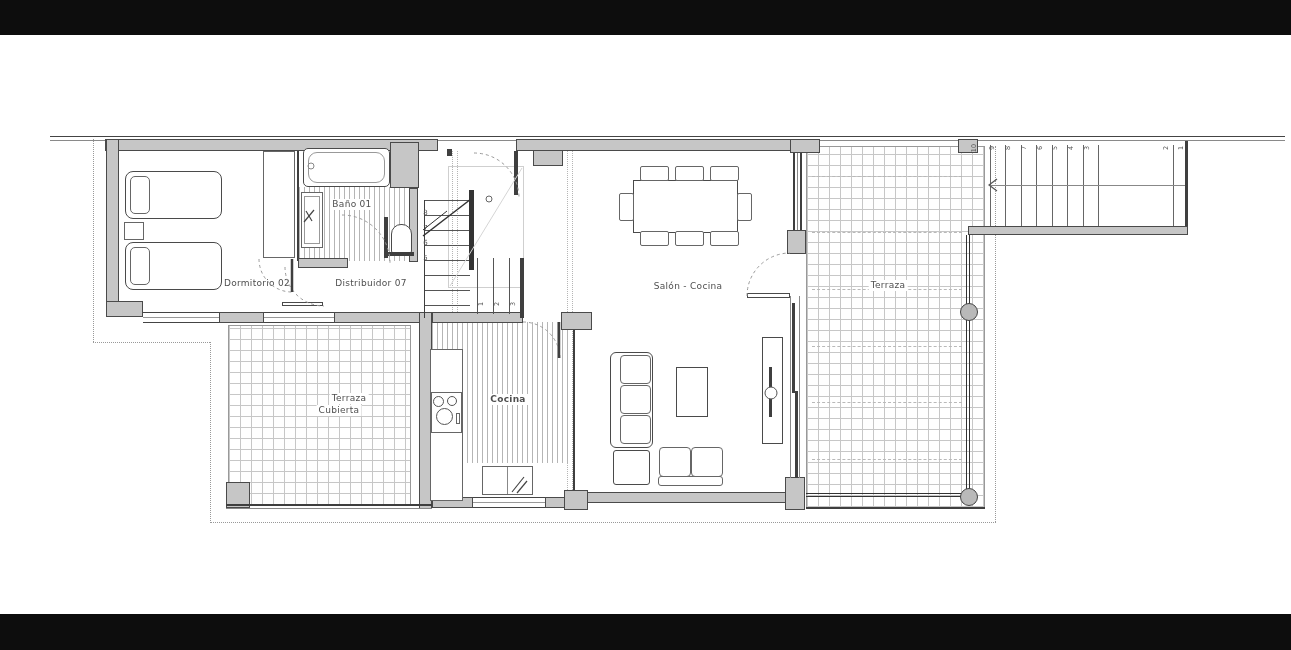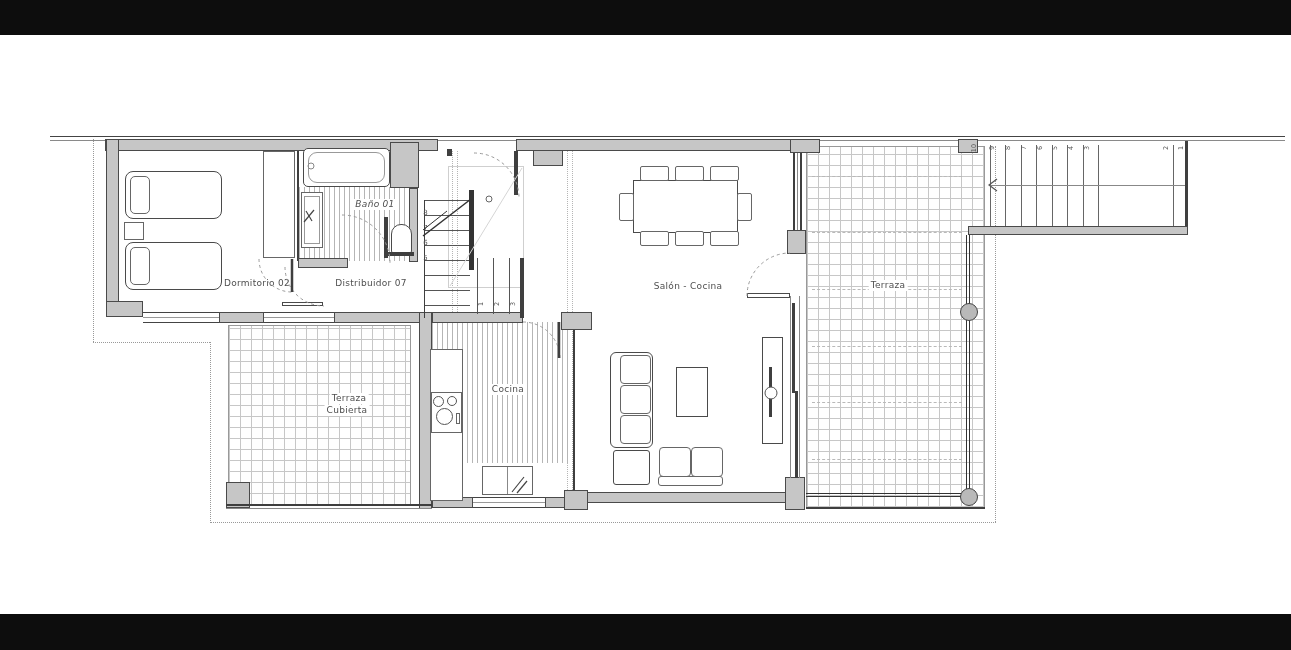--- a/index.html
+++ b/index.html
@@ -172,27 +172,27 @@
   <div class="furn2" style="left:620px;top:415px;width:31px;height:29px;border-radius:4px;"></div>
   <div class="furn" style="left:676px;top:367px;width:32px;height:50px;"></div>
   <div class="furn" style="left:613px;top:450px;width:37px;height:35px;border-radius:3px;"></div>
   <div class="furn2" style="left:659px;top:447px;width:32px;height:30px;border-radius:4px;"></div>
   <div class="furn2" style="left:691px;top:447px;width:32px;height:30px;border-radius:4px;"></div>
   <div class="furn2" style="left:658px;top:476px;width:65px;height:10px;border-radius:3px;"></div>
   <div class="furn" style="left:762px;top:337px;width:21px;height:107px;"></div>
   <div class="line" style="left:769px;top:367px;width:3px;height:50px;"></div>
 
   <div class="lbl" style="left:257px;top:278px;">Dormitorio 02</div>
-  <div class="lbl chip" style="left:375px;top:199px;font-style:italic;">Baño 01</div>
+  <div class="lbl chip" style="left:352px;top:199px;">Baño 01</div>
   <div class="lbl" style="left:371px;top:278px;">Distribuidor 07</div>
   <div class="lbl" style="left:688px;top:281px;">Salón - Cocina</div>
-  <div class="lbl chip" style="left:508px;top:384px;">Cocina</div>
+  <div class="lbl chip" style="left:508px;top:394px;font-weight:bold;">Cocina</div>
   <div class="lbl chip" style="left:888px;top:280px;">Terraza</div>
   <div class="lbl chip" style="left:349px;top:393px;">Terraza</div>
-  <div class="lbl chip" style="left:347px;top:405px;">Cubierta</div>
+  <div class="lbl chip" style="left:339px;top:405px;">Cubierta</div>
 
   <div class="num rot" style="left:968px;top:144px;">10</div>
   <div class="num rot" style="left:986px;top:144px;">9</div>
   <div class="num rot" style="left:1002px;top:144px;">8</div>
   <div class="num rot" style="left:1018px;top:144px;">7</div>
   <div class="num rot" style="left:1034px;top:144px;">6</div>
   <div class="num rot" style="left:1049px;top:144px;">5</div>
   <div class="num rot" style="left:1065px;top:144px;">4</div>
   <div class="num rot" style="left:1081px;top:144px;">3</div>
   <div class="num rot" style="left:1160px;top:144px;">2</div>

